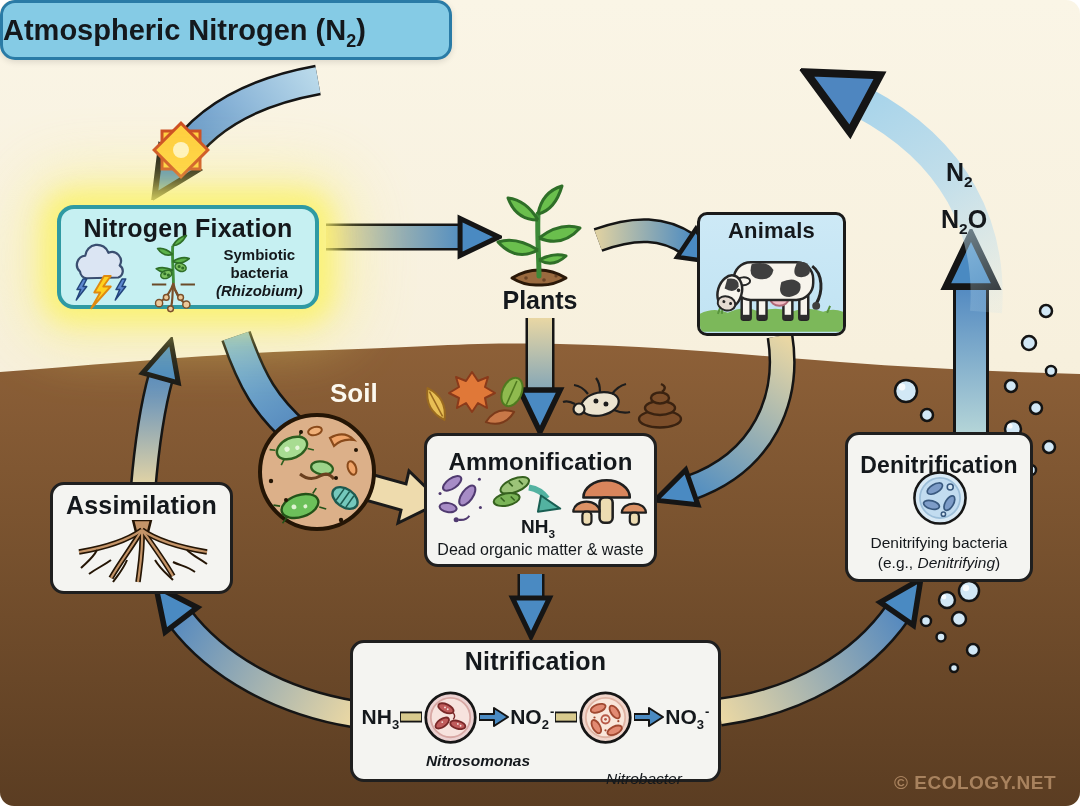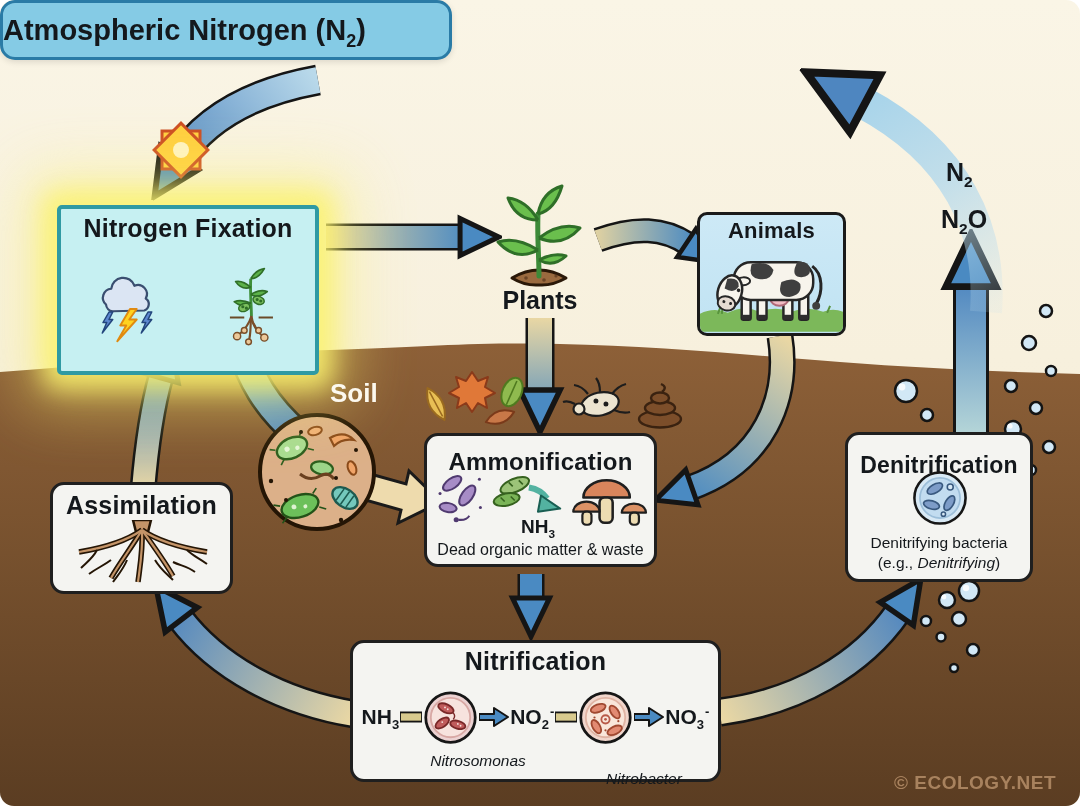--- a/index.html
+++ b/index.html
@@ -13,21 +13,21 @@
   .box{position:absolute;background:#f4f4f1;border:3.5px solid #1f1f1f;border-radius:14px;box-sizing:border-box;}
   .box-title{font-weight:700;text-align:center;letter-spacing:.2px;}
   sub{font-size:.62em;line-height:0;}
   sup{font-size:.62em;line-height:0;margin-left:1px;}
   .atm{
     left:316px;top:41px;width:446px;height:54px;background:#85cbe5;border:3.5px solid #2a7ba6;
     border-radius:15px;display:flex;align-items:center;
     font-size:29px;font-weight:700;box-shadow:0 2px 6px rgba(0,0,0,.12);
   }
   .nf{
-    left:57px;top:205px;width:262px;height:170px;background:#c6f0f2;border:4px solid #2f9aa3;border-radius:5px;
+    left:57px;top:205px;width:262px;height:104px;background:#c6f0f2;border:4px solid #2f9aa3;border-radius:17px;
     box-shadow:0 0 24px 14px rgba(250,242,110,.85),0 0 60px 32px rgba(250,242,110,.45);
   }
   .nf-row{position:absolute;left:4px;right:4px;top:34px;bottom:2px;display:flex;align-items:center;justify-content:space-around;}
   .nf-cap{width:98px;text-align:center;font-size:15px;font-weight:600;line-height:1.18;}
   .nf-cap .sp{font-style:italic;font-weight:600;}
   .animals{left:697px;top:212px;width:149px;height:124px;border:3px solid #1a1a1a;border-radius:10px;
     background:linear-gradient(#cde9f6,#c0e3f3);overflow:hidden;position:absolute;box-sizing:border-box;}
   .ammon{left:424px;top:433px;width:233px;height:134px;}
   .assim{left:50px;top:482px;width:183px;height:112px;}
   .denit{left:845px;top:432px;width:188px;height:150px;}
@@ -288,20 +288,25 @@
             <path d="M48,76 C54,84 56,92 56,88"></path>
         </g>
         <g fill="#ecc99a" stroke="#7a4f2a" stroke-width="2">
           <circle cx="28" cy="98" r="5"></circle>
             <circle cx="38" cy="90" r="4"></circle>
             <circle cx="66" cy="100" r="5"></circle>
             <circle cx="58" cy="90" r="4"></circle>
             <circle cx="44" cy="106" r="4"></circle>
         </g>
       </svg>
+      <div class="nf-cap">
+        <span>Symbiotic</span><br>
+        <span>bacteria</span><br>
+        <span class="sp">(Rhizobium)</span>
+      </div>
     </div>
   </div>
 
   <svg class="abs" style="left:478px;top:180px;" width="122" height="110" viewBox="0 0 122 110">
     <path d="M34,98 Q61,82 88,98 Q74,106 61,105 Q47,106 34,98 Z" fill="#9a6a3f" stroke="#2a1808" stroke-width="3" stroke-linejoin="round"></path>
     <circle cx="48" cy="98" r="1.8" fill="#6a4426"></circle>
       <circle cx="66" cy="100" r="1.8" fill="#6a4426"></circle>
       <circle cx="78" cy="96" r="1.6" fill="#6a4426"></circle>
     <path d="M61,96 C61,76 59,56 60,34" stroke="#3c8a38" stroke-width="5" fill="none" stroke-linecap="round"></path>
     <g fill="#6abf4d" stroke="#2f6f28" stroke-width="3" stroke-linejoin="round">
@@ -477,21 +482,21 @@
             <circle cx="30" cy="44" r="1.2"></circle>
             <circle cx="44" cy="34" r="1.2"></circle>
             <circle cx="18" cy="30" r="1.2"></circle>
           </g>
       </svg>
       <svg width="30" height="20" viewBox="0 0 30 20">
           <polygon points="0,7 15,7 15,1 29,10 15,19 15,13 0,13" fill="#4a8ac2" stroke="#141414" stroke-width="2" stroke-linejoin="round"></polygon>
         </svg>
       <span class="chem"><span>NO</span><sub>3</sub><sup>-</sup></span>
     </div>
-    <div class="it" style="position:absolute;left:55px;top:109px;width:140px;text-align:center;font-size:15.5px;font-weight:400;">Nitrosomonas</div>
+    <div class="it" style="position:absolute;left:55px;top:109px;width:140px;text-align:center;font-size:15.5px;font-weight:700;">Nitrosomonas</div>
     <div class="it" style="position:absolute;left:231px;top:109px;width:120px;text-align:center;font-size:15.5px;font-weight:500;margin-top:18px;">Nitrobacter</div>
   </div>
 
   <div class="abs gas" style="left:946px;top:158px;"><span>N</span><sub>2</sub></div>
   <div class="abs gas" style="left:941px;top:205px;"><span>N</span><sub>2</sub><span>O</span></div>
 
   <div class="abs copyright">© ECOLOGY.NET</div>
 
 </div>
 

